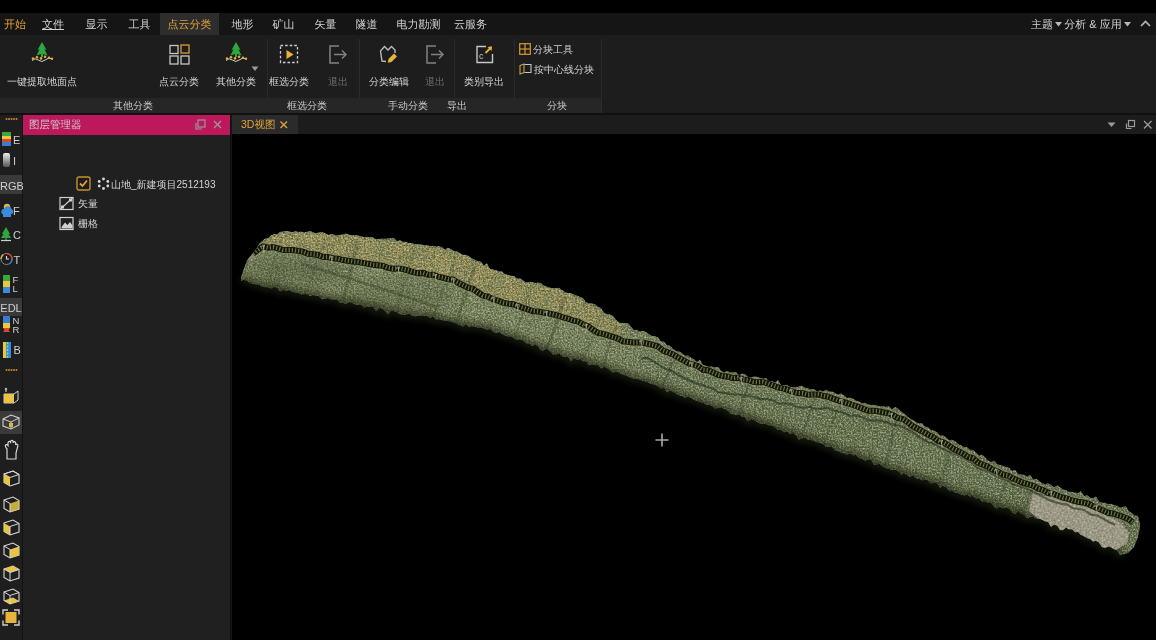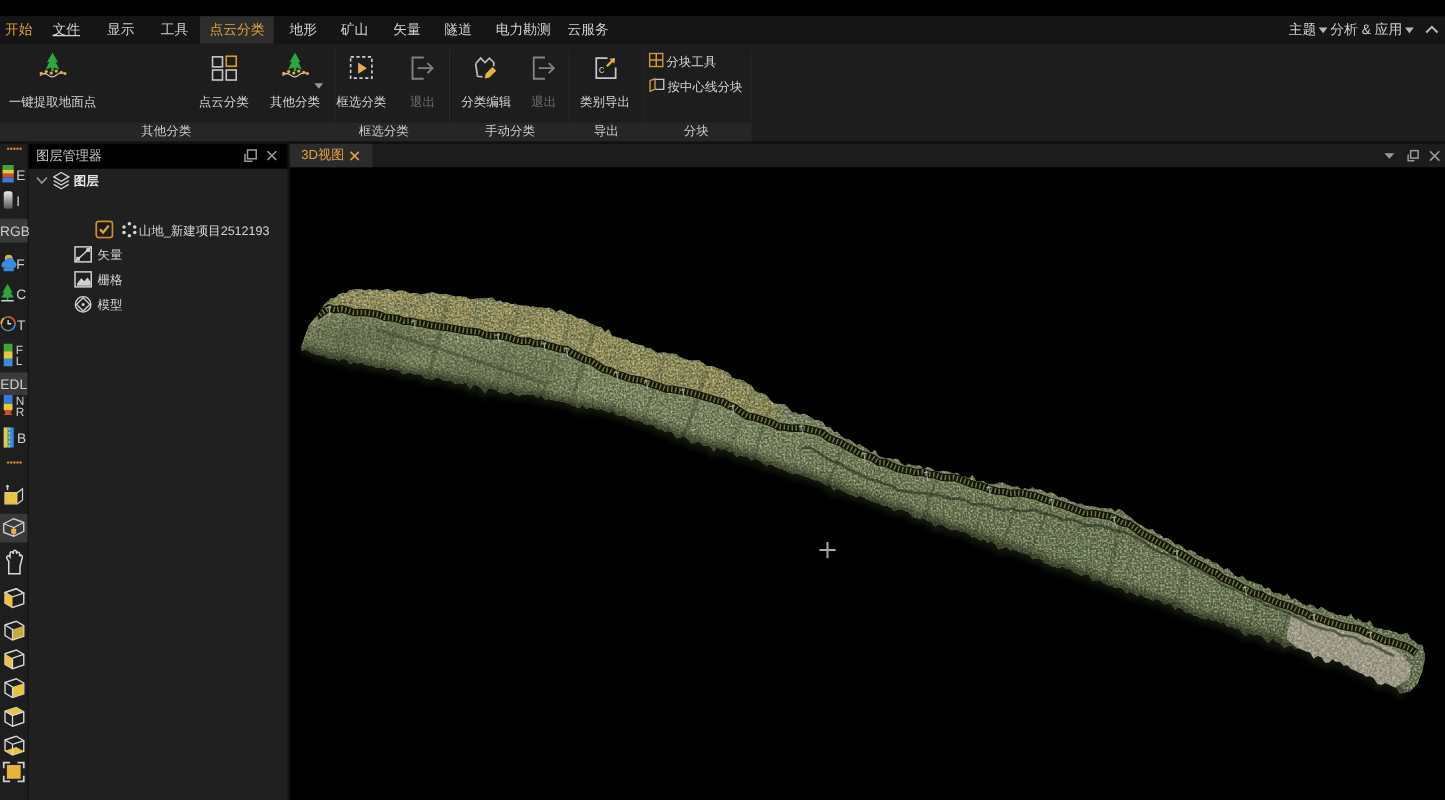--- a/index.html
+++ b/index.html
@@ -26,21 +26,21 @@
 .sbtn .slb { font-size:10px; color:#d6d6d6; margin-left:2px; white-space:nowrap; }
 
 
 #sidebar { position:absolute; left:0; top:102px; width:23px; height:538px; background:#1e1e1e; border-right:1px solid #121212; }
 .sit { position:absolute; left:0; width:22px; text-align:center; }
 .sihl { background:#3a3a3a; }
 .slet { font-size:11px; color:#cfcfcf; }
 
 
 #panel { position:absolute; left:23px; top:102px; width:208px; height:538px; background:#202020; border-right:1px solid #0e0e0e; }
-#ptitle { position:absolute; left:0; top:0; width:100%; height:20px; background:#000000; }
+#ptitle { position:absolute; left:0; top:0; width:100%; height:20px; background:#be185d; }
 #ptitle .t { position:absolute; left:6px; top:3px; font-size:10.5px; color:#c9c9c9; }
 .trow { position:absolute; left:0; width:100%; height:19px; font-size:10px; color:#d4d4d4; }
 .trow .txt { position:absolute; top:3px; }
 
 
 #view { position:absolute; left:232px; top:102px; width:924px; height:538px; background:#000; }
 #tabbar { position:absolute; left:0; top:0; width:100%; height:19px; background:#1c1c1c; }
 #tab1 { position:absolute; left:0; top:0; width:66px; height:19px; background:#2b2b2b; color:#e2a33c; font-size:10.5px; line-height:19px; text-align:left; padding-left:9px; }
 #canvas { position:absolute; left:0; top:19px; width:924px; height:519px; background:#000; }
 #scalebar { position:absolute; left:727px; top:484px; width:176px; height:24px; color:#d8d8d8; font-size:11px; }
@@ -182,21 +182,21 @@
       </div>
       <div class="vsep" style="left:267px;"></div>
       <div class="vsep" style="left:359px;"></div>
       <div class="vsep" style="left:454px;"></div>
       <div class="vsep" style="left:514px;"></div>
       <div class="vsep" style="left:601px;"></div>
       <div id="grouprow">
         <div class="glabel" style="left:133px;">其他分类</div>
         <div class="glabel" style="left:307px;">框选分类</div>
         <div class="glabel" style="left:408px;">手动分类</div>
-        <div class="glabel" style="left:485px;">导出</div>
+        <div class="glabel" style="left:457px;">导出</div>
         <div class="glabel" style="left:557px;">分块</div>
       </div>
     </div>
 <div id="sidebar">
 <svg class="abs" style="left:5px;top:2px;" width="13" height="4">
         <g fill="#c8882a">
           <circle cx="1.5" cy="2" r="1"></circle>
           <circle cx="4" cy="2" r="1"></circle>
           <circle cx="6.5" cy="2" r="1"></circle>
           <circle cx="9" cy="2" r="1"></circle>
@@ -348,31 +348,20 @@
 <div id="ptitle">
         <span class="t">图层管理器</span>
 <svg class="abs" style="left:172px;top:4px;" width="11" height="11">
           <rect x="3" y="1" width="7" height="7" stroke="#9a9a9a" stroke-width="1.2" fill="none"></rect>
           <path d="M1,4 L1,10 L7,10" stroke="#9a9a9a" stroke-width="1.2" fill="none"></path>
         </svg>
 <svg class="abs" style="left:190px;top:5px;" width="10" height="10">
           <path d="M1,1 L8,8 M8,1 L1,8" stroke="#9a9a9a" stroke-width="1.3"></path>
         </svg>
 </div>
-<div class="trow" style="top:20px;">
-  <svg class="abs" style="left:6px;top:6px;" width="9" height="7">
-          <path d="M0.5,1 L4.5,5.5 L8.5,1" stroke="#9a9a9a" stroke-width="1.3" fill="none"></path>
-        </svg>
-  <svg class="abs" style="left:19px;top:2px;" width="14" height="15">
-          <path d="M7,1 L13,4.5 L7,8 L1,4.5 Z" stroke="#d0d0d0" stroke-width="1.1" fill="none"></path>
-          <path d="M1,7.5 L7,11 L13,7.5" stroke="#d0d0d0" stroke-width="1.1" fill="none"></path>
-          <path d="M1,10.5 L7,14 L13,10.5" stroke="#d0d0d0" stroke-width="1.1" fill="none"></path>
-        </svg>
-  <span class="txt" style="left:36px;font-weight:bold;color:#e4e4e4;">图层</span>
-</div>
 <div class="trow" style="top:58px;height:22px;">
   <svg class="abs" style="left:53px;top:3px;" width="15" height="15">
           <rect x="1" y="1" width="13" height="13" rx="2" fill="#1d1d1d" stroke="#c98f2d" stroke-width="1.4"></rect>
           <path d="M4,7.5 L6.5,10 L11,4.5" stroke="#e2a33c" stroke-width="1.8" fill="none"></path>
         </svg>
   <svg class="abs" style="left:74px;top:4px;" width="13" height="13">
           <g fill="#d8d8d8">
             <circle cx="6.5" cy="2" r="1.4"></circle>
             <circle cx="2.2" cy="4.5" r="1.4"></circle>
             <circle cx="10.8" cy="4.5" r="1.4"></circle>
@@ -391,28 +380,20 @@
           <rect x="10" y="2.5" width="3" height="3" fill="#d0d0d0"></rect>
         </svg>
   <span class="txt" style="left:55px;">矢量</span>
 </div>
 <div class="trow" style="top:99px;">
   <svg class="abs" style="left:36px;top:2px;" width="15" height="15">
           <rect x="1" y="1.5" width="13" height="12" stroke="#d0d0d0" stroke-width="1.2" fill="none"></rect>
           <path d="M2.5,11 L6,6.5 L8.5,9 L11,6 L13.5,9.5 L13.5,12.5 L2.5,12.5 Z" fill="#d0d0d0"></path>
         </svg>
   <span class="txt" style="left:55px;">栅格</span>
-</div>
-<div class="trow" style="top:119px;">
-  <svg class="abs" style="left:36px;top:2px;" width="15" height="15">
-          <circle cx="7.5" cy="7.5" r="6.2" stroke="#d0d0d0" stroke-width="1.1" fill="none"></circle>
-          <path d="M7.5,2.2 L12.8,7.5 L7.5,12.8 L2.2,7.5 Z" stroke="#d0d0d0" stroke-width="1.1" fill="none"></path>
-          <circle cx="7.5" cy="7.5" r="1.2" fill="#d0d0d0"></circle>
-        </svg>
-  <span class="txt" style="left:55px;">模型</span>
 </div>
 </div>
 <div id="view">
 <div id="tabbar">
   <div id="tab1">3D视图</div>
   <svg class="abs" style="left:47px;top:5px;" width="10" height="10">
           <path d="M1.5,1.5 L8,8 M8,1.5 L1.5,8" stroke="#e2a33c" stroke-width="1.4"></path>
         </svg>
   <svg class="abs" style="left:875px;top:7px;" width="9" height="6">
           <path d="M0.5,0.5 L4.5,5 L8.5,0.5 Z" fill="#9a9a9a"></path>

